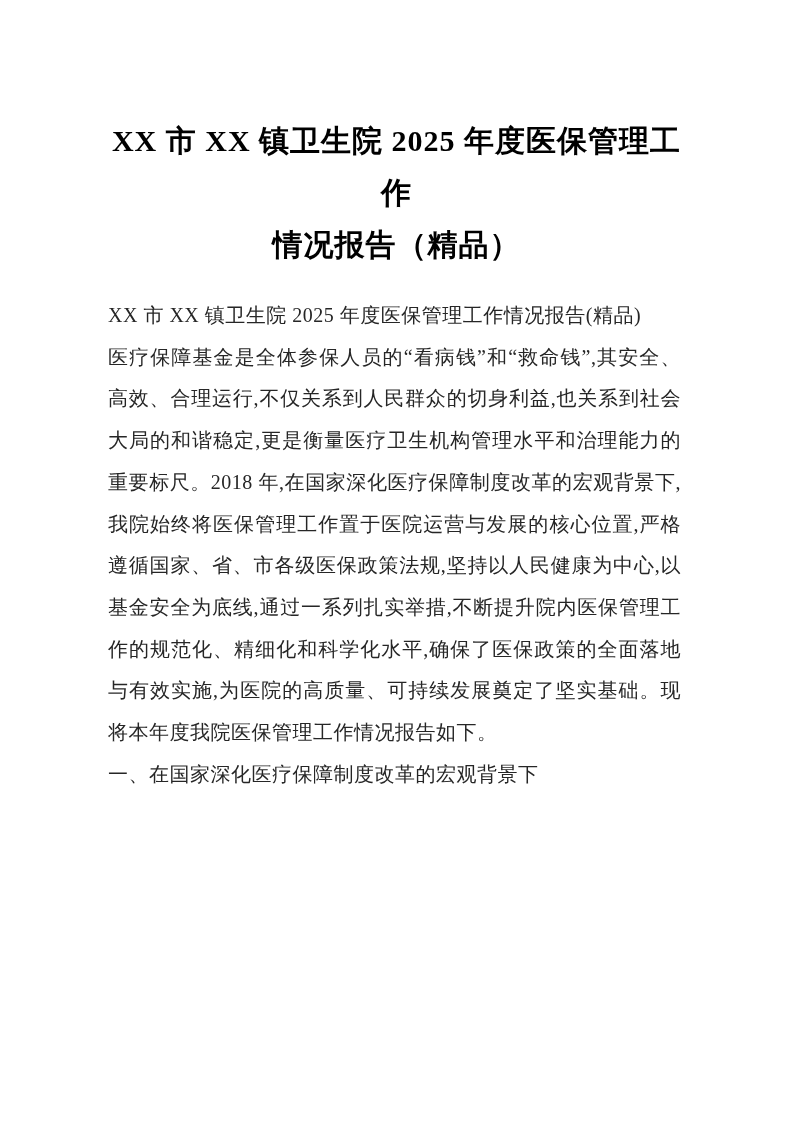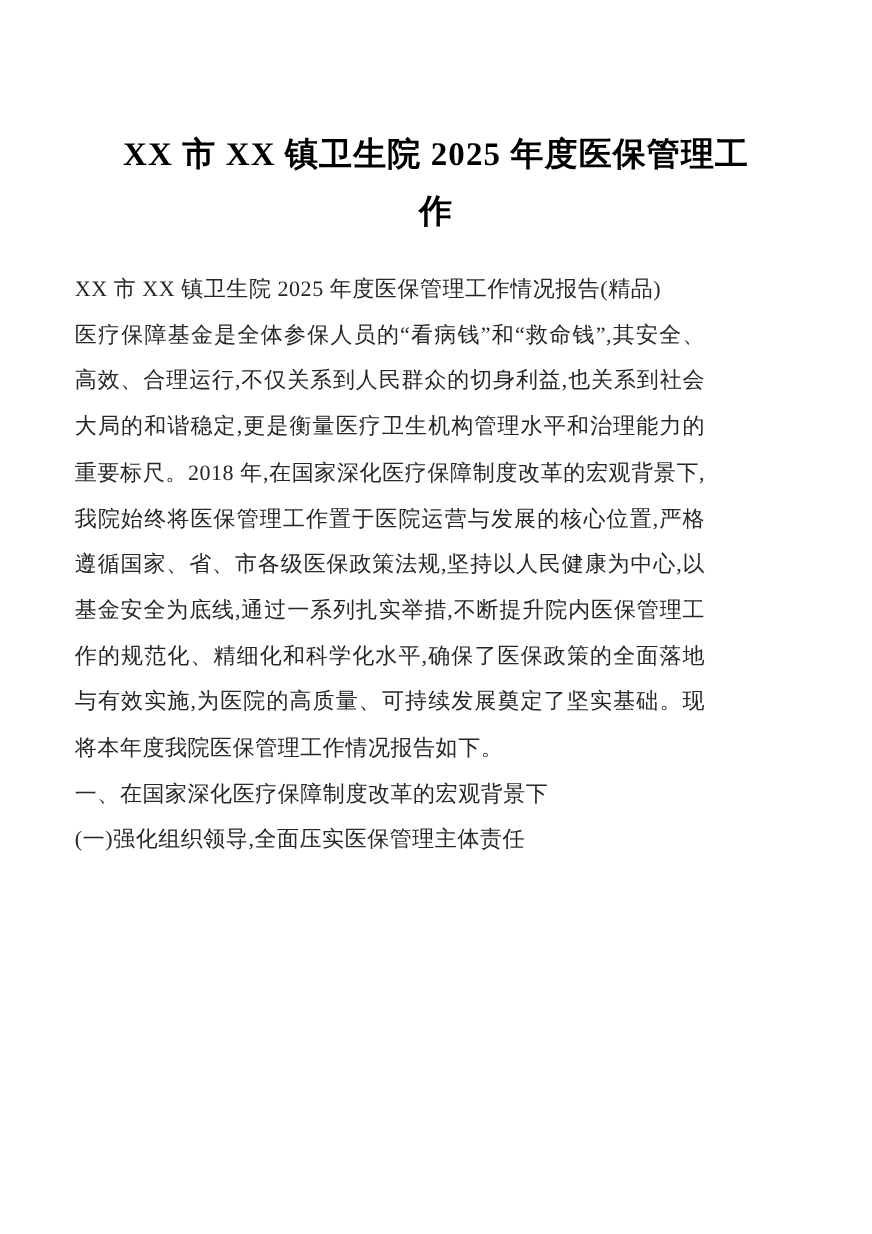--- a/index.html
+++ b/index.html
@@ -23,41 +23,41 @@
     line-height: 52px;
     font-weight: bold;
     color: #000000;
     text-align: center;
     letter-spacing: 1px;
   }
   .title-line {
     display: block;
   }
   .doc-body {
-    margin: 24px 120px 0 68px;
+    margin: 24px 120px 0 108px;
     width: 573px;
     font-size: 20px;
     line-height: 41.7px;
     color: #262626;
     text-align: justify;
     text-justify: inter-ideograph;
     letter-spacing: 0.5px;
   }
   .doc-body p {
     margin: 0;
     padding: 0;
   }
 </style>
 </head>
 <body>
 
 <div class="page">
   <h1 class="doc-title">
     <span class="title-line">XX 市 XX 镇卫生院 2025 年度医保管理工作</span>
+    <span class="title-line">情况报告（精品）</span>
   </h1>
 
   <div class="doc-body">
     <p>XX 市 XX 镇卫生院 2025 年度医保管理工作情况报告(精品)</p>
     <p>医疗保障基金是全体参保人员的“看病钱”和“救命钱”,其安全、高效、合理运行,不仅关系到人民群众的切身利益,也关系到社会大局的和谐稳定,更是衡量医疗卫生机构管理水平和治理能力的重要标尺。2018 年,在国家深化医疗保障制度改革的宏观背景下,我院始终将医保管理工作置于医院运营与发展的核心位置,严格遵循国家、省、市各级医保政策法规,坚持以人民健康为中心,以基金安全为底线,通过一系列扎实举措,不断提升院内医保管理工作的规范化、精细化和科学化水平,确保了医保政策的全面落地与有效实施,为医院的高质量、可持续发展奠定了坚实基础。现将本年度我院医保管理工作情况报告如下。</p>
     <p>一、在国家深化医疗保障制度改革的宏观背景下</p>
-    <p>(一)强化组织领导,全面压实医保管理主体责任</p>
   </div>
 </div>
 
 </body></html>

